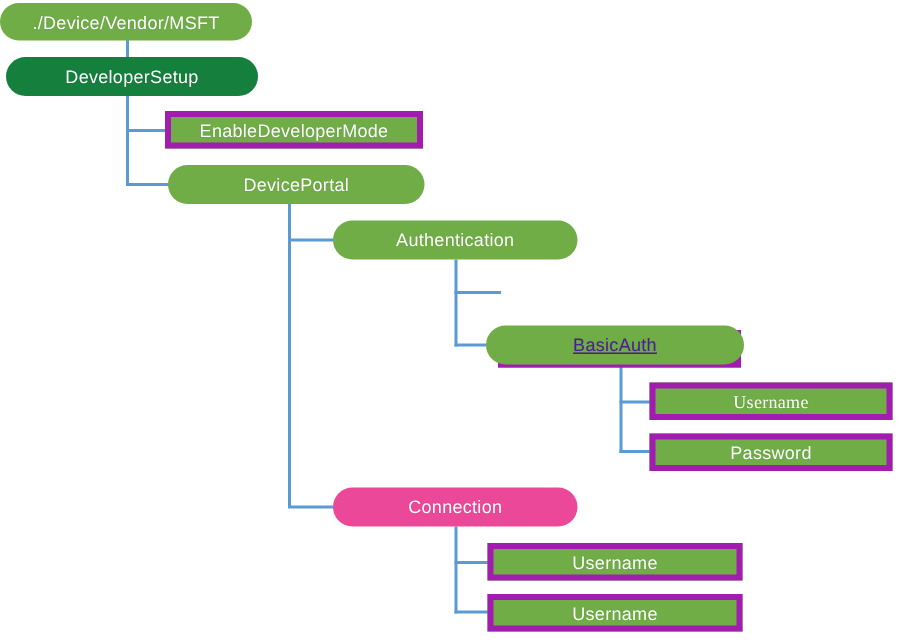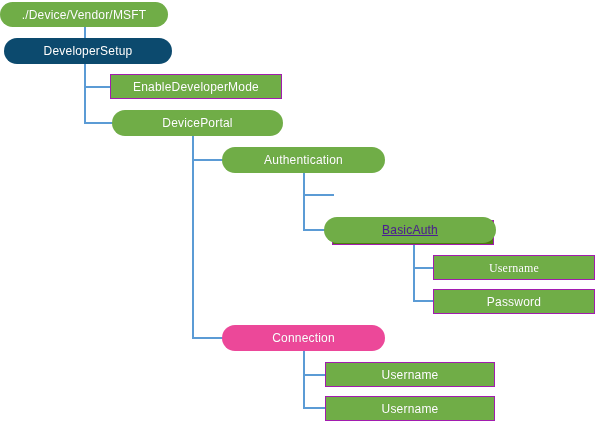--- a/index.html
+++ b/index.html
@@ -28,21 +28,21 @@
     line-height: 1;
     letter-spacing: 0.2px;
     white-space: nowrap;
     text-shadow: 0 0 1px rgba(0,0,0,0.15);
   }
   .node.rounded {
     border-radius: 13px;
   }
   .node.rect {
     border-radius: 0;
-    border: 1px solid #a21caf;
+    border: 4px solid #a21caf;
   }
   .connector {
     position: absolute;
     background: #5B9BD5;
   }
   .connector.v { width: 2px; }
   .connector.h { height: 2px; }
 </style>
 </head>
 <body>
@@ -63,21 +63,21 @@
       <div class="connector h" style="left: 413px; top: 267px; width: 22px;"></div>
       <div class="connector h" style="left: 413px; top: 300px; width: 22px;"></div>
       <div class="connector v" style="left: 303px; top: 351px; height: 58px;"></div>
       <div class="connector h" style="left: 303px; top: 374px; width: 24px;"></div>
       <div class="connector h" style="left: 303px; top: 407px; width: 24px;"></div>
     </div>
   <div id="node-layer">
       <div class="node rounded" style="left: 0px; top: 2px; width: 168px; height: 25px; background: rgb(112, 173, 71); color: rgb(255, 255, 255);">
         <span>./Device/Vendor/MSFT</span>
       </div>
-      <div class="node rounded" style="left: 4px; top: 38px; width: 168px; height: 26px; background: #0c4a6e; color: rgb(255, 255, 255);">
+      <div class="node rounded" style="left: 4px; top: 38px; width: 168px; height: 26px; background: #15803d; color: rgb(255, 255, 255);">
         <span>DeveloperSetup</span>
       </div>
       <div class="node rect" style="left: 110px; top: 74px; width: 172px; height: 25px; background: rgb(112, 173, 71); color: rgb(255, 255, 255);">
         <span>EnableDeveloperMode</span>
       </div>
       <div class="node rounded" style="left: 112px; top: 110px; width: 171px; height: 26px; background: rgb(112, 173, 71); color: rgb(255, 255, 255);">
         <span>DevicePortal</span>
       </div>
       <div class="node rounded" style="left: 222px; top: 147px; width: 163px; height: 26px; background: rgb(112, 173, 71); color: rgb(255, 255, 255);">
         <span>Authentication</span>

